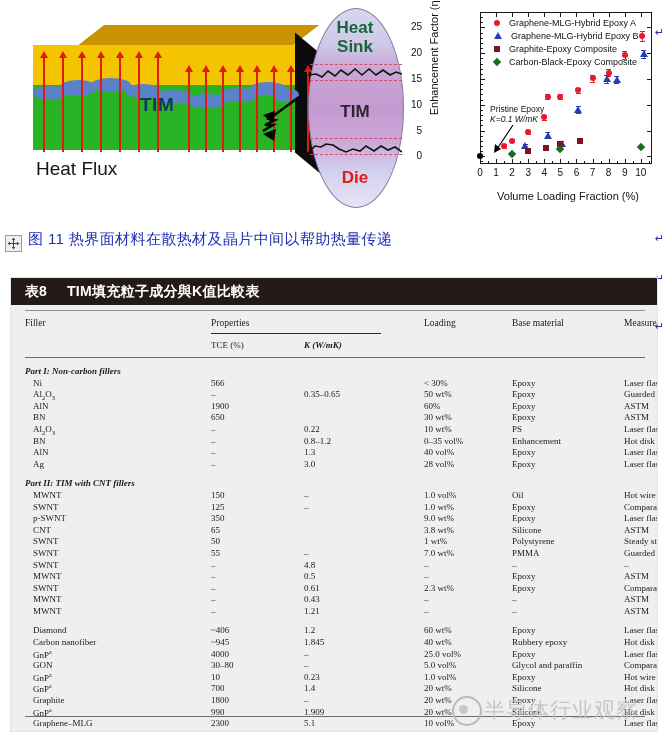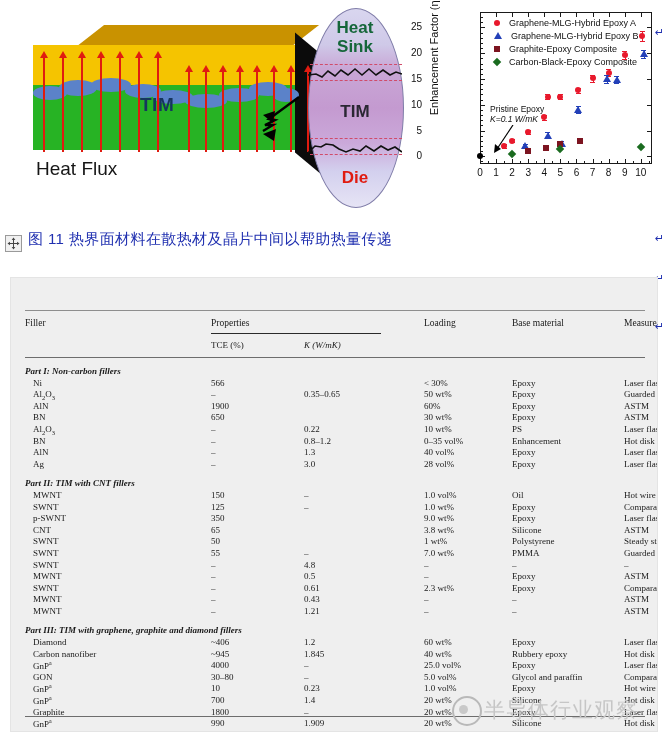--- a/index.html
+++ b/index.html
@@ -470,48 +470,53 @@
         </div>
       </div>
     <div id="annotation">
       <span>Pristine Epoxy</span><br>
       <i>K=0.1 W/mK</i>
     </div>
     <svg id="ann-arrow" viewBox="0 0 22 28">
       <path d="M21 0 L5 24" stroke="#000" stroke-width="1.2" fill="none"></path>
       <path d="M2 28 L3 19 L9 24 Z" fill="#000"></path>
     </svg>
+    <div id="xlabel">Volume Loading Fraction (%)</div>
   </div>
 
   <div class="pilcrow" style="top:26px;">↵</div>
 </div>
 
 <div id="caption-row">
   <div id="anchor-handle">
     <svg width="15" height="15" viewBox="0 0 15 15">
       <path d="M7.5 2 L7.5 13 M2 7.5 L13 7.5" stroke="#444" stroke-width="1"></path>
       <path d="M7.5 1.5 L5.7 4 L9.3 4 Z M7.5 13.5 L5.7 11 L9.3 11 Z M1.5 7.5 L4 5.7 L4 9.3 Z M13.5 7.5 L11 5.7 L11 9.3 Z" fill="#444"></path>
     </svg>
   </div>
   <div id="caption-text">图 11  热界面材料在散热材及晶片中间以帮助热量传递</div>
   <div class="pilcrow" style="top:10px;">↵</div>
 </div>
 
 <div class="pilcrow" style="top:272px;color:#2030b0;">↵</div>
 
 <div id="table-figure">
 
+  <div id="table-title">
+    <span class="t-num">表8</span>
+    <span class="t-name">TIM填充粒子成分與K值比較表</span>
+  </div>
 
   <div id="thead">
     <div class="hrule" style="left:0;top:0;width:620px;"></div>
     <div class="hcell" style="left:0;top:8px;">Filler</div>
     <div class="hcell" style="left:186px;top:8px;">Properties</div>
     <div class="hrule" style="left:186px;top:23px;width:170px;background:#2a2a2a;"></div>
     <div class="hcell sub" style="left:186px;top:30px;">TCE (%)</div>
-    <div class="hcell sub" style="left:279px;top:30px;font-style:italic;">K (W/mK)</div>
+    <div class="hcell sub" style="left:279px;top:30px;font-style:italic;font-weight:bold;">K (W/mK)</div>
     <div class="hcell" style="left:399px;top:8px;">Loading</div>
     <div class="hcell" style="left:487px;top:8px;">Base material</div>
     <div class="hcell" style="left:599px;top:8px;">Measurement</div>
     <div class="hrule" style="left:0;top:47px;width:620px;background:#6d6d6d;"></div>
   </div>
 
   <div id="tbody">
       <div class="part-head">Part I: Non-carbon fillers</div>
       <div class="trow">
         <div class="tcell c0">Ni</div>
@@ -661,21 +666,20 @@
       </div>
       <div class="trow">
         <div class="tcell c0">MWNT</div>
         <div class="tcell c1">–</div>
         <div class="tcell c2">1.21</div>
         <div class="tcell c3">–</div>
         <div class="tcell c4">–</div>
         <div class="tcell c5">ASTM</div>
       </div>
       <div class="spacer"></div>
-      <div class="part-head">Part III: TIM with graphene, graphite and diamond fillers</div>
       <div class="trow">
         <div class="tcell c0">Diamond</div>
         <div class="tcell c1">~406</div>
         <div class="tcell c2">1.2</div>
         <div class="tcell c3">60 wt%</div>
         <div class="tcell c4">Epoxy</div>
         <div class="tcell c5">Laser flash</div>
       </div>
       <div class="trow">
         <div class="tcell c0">Carbon nanofiber</div>

